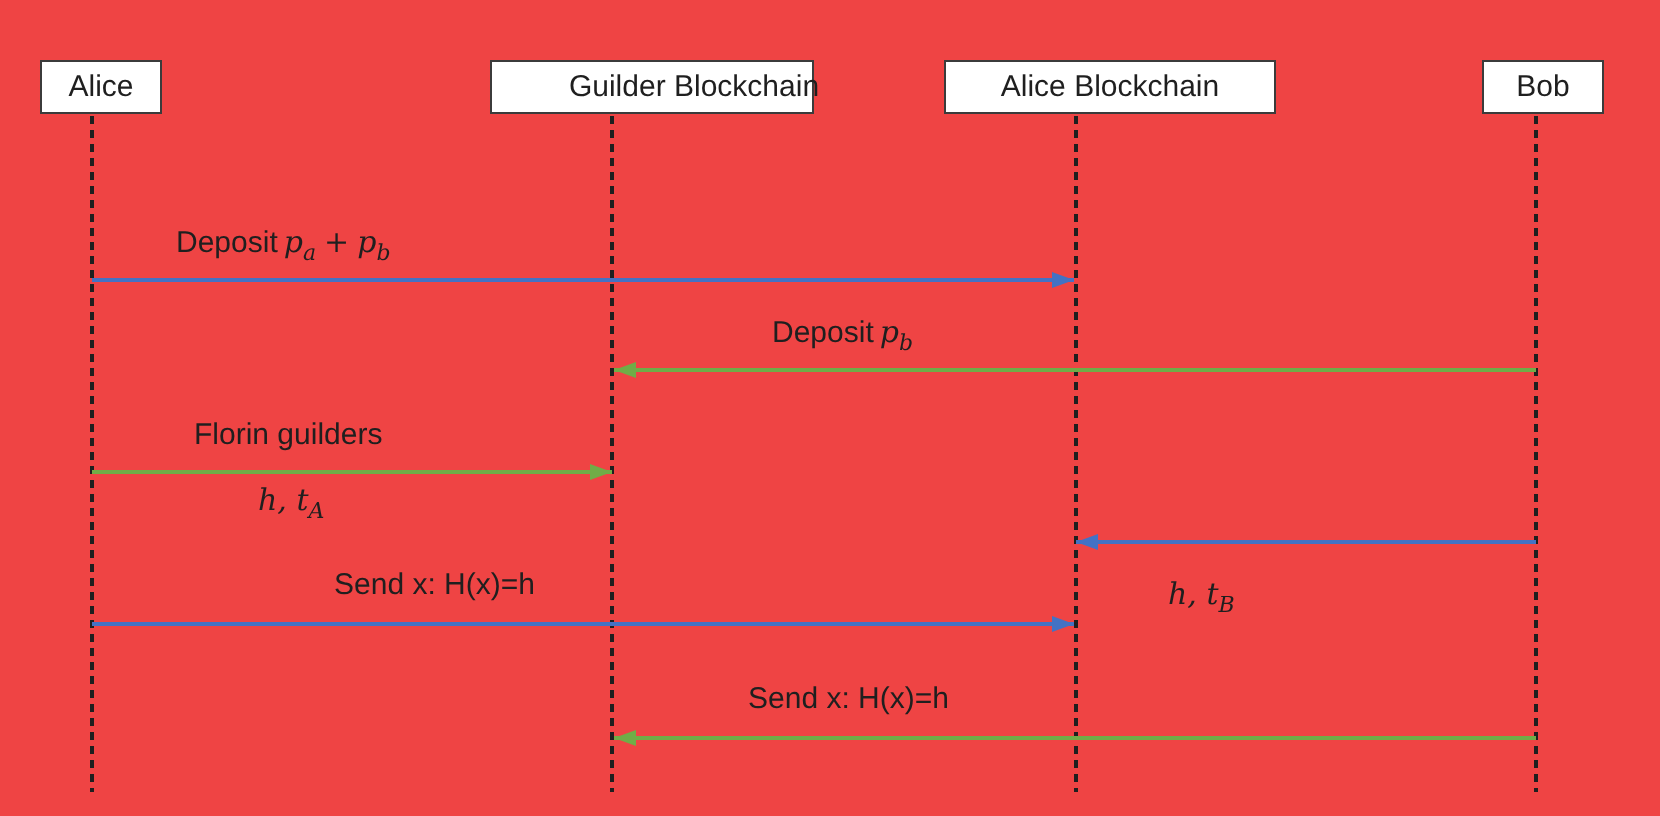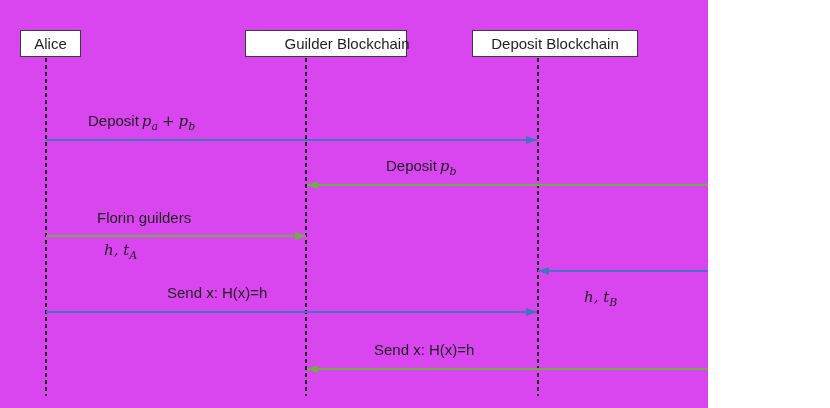--- a/index.html
+++ b/index.html
@@ -1,17 +1,17 @@
 <!DOCTYPE html>
 <html style="--blue: #4472C4; --green: #70AD47;"><head>
 <meta charset="utf-8">
 <style>
   html,body{margin:0;padding:0;background:#ffffff;}
   .canvas{
-    position:relative;width:708px;height:408px;background:#d946ef;overflow:hidden;
+    position:relative;width:830px;height:408px;background:#ef4444;overflow:hidden;
     font-family:"Liberation Sans",sans-serif;color:#1f1f1f;
   }
   
   .actor{
     position:absolute;height:27px;box-sizing:border-box;border:1.5px solid #3b3b3b;
     background:#fff;display:flex;align-items:center;justify-content:center;
     font-size:15px;white-space:nowrap;
   }
   #actor-alice{left:20px;top:30px;width:61px;}
   #actor-guilder{left:245px;top:30px;width:162px;padding-left:42px;}
@@ -41,39 +41,39 @@
   #m6{left:307px;top:368px;width:461px;}
   
   .mlabel,.mnote{position:absolute;font-size:15px;line-height:18px;color:#1f1f1f;white-space:nowrap;}
   .math{font-family:"DejaVu Serif",serif;font-style:italic;margin-left:3px;}
   .mnote{font-family:"DejaVu Serif",serif;font-style:italic;font-size:15px;}
   .math sub,.mnote sub{font-size:11px;font-style:italic;line-height:0;}
   .mop{font-style:normal;margin:0 4px;font-family:"DejaVu Serif",serif;}
   #m1-label{left:88px;top:112px;}
   #m2-label{left:386px;top:157px;}
   #m3-label{left:97px;top:209px;}
-  #m3-note{left:104px;top:241px;}
+  #m3-note{left:129px;top:241px;}
   #m4-label{left:556px;top:241px;}
   #m4-note{left:584px;top:288px;}
   #m5-label{left:167px;top:284px;}
   #m6-label{left:374px;top:341px;}
 </style>
 </head>
 <body>
 
 <div class="canvas">
 
   <div class="actor" id="actor-alice">
     <span>Alice</span>
   </div>
   <div class="actor" id="actor-guilder">
     <span>Guilder Blockchain</span>
   </div>
   <div class="actor" id="actor-florin">
-    <span>Deposit Blockchain</span>
+    <span>Alice Blockchain</span>
   </div>
   <div class="actor" id="actor-bob">
     <span>Bob</span>
   </div>
 
   <div class="lifeline" id="life-alice"></div>
   <div class="lifeline" id="life-guilder"></div>
   <div class="lifeline" id="life-florin"></div>
   <div class="lifeline" id="life-bob"></div>
 

